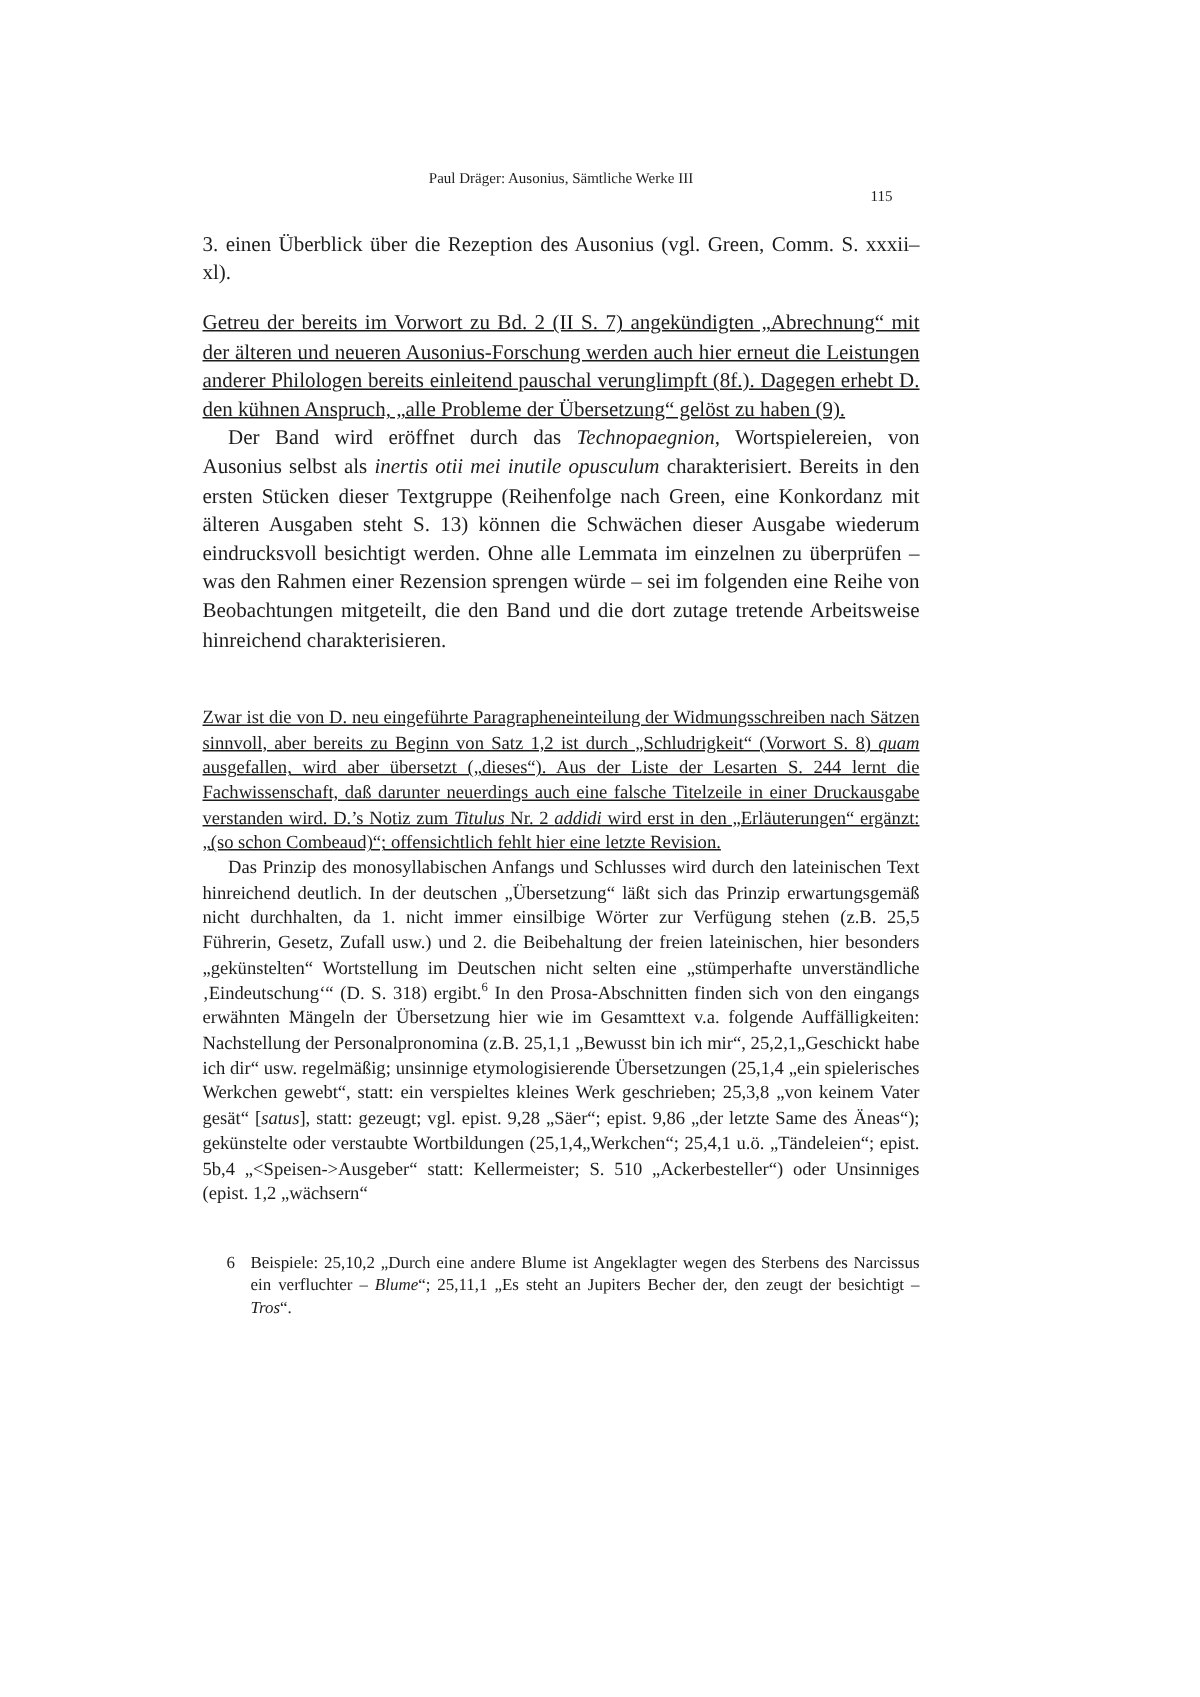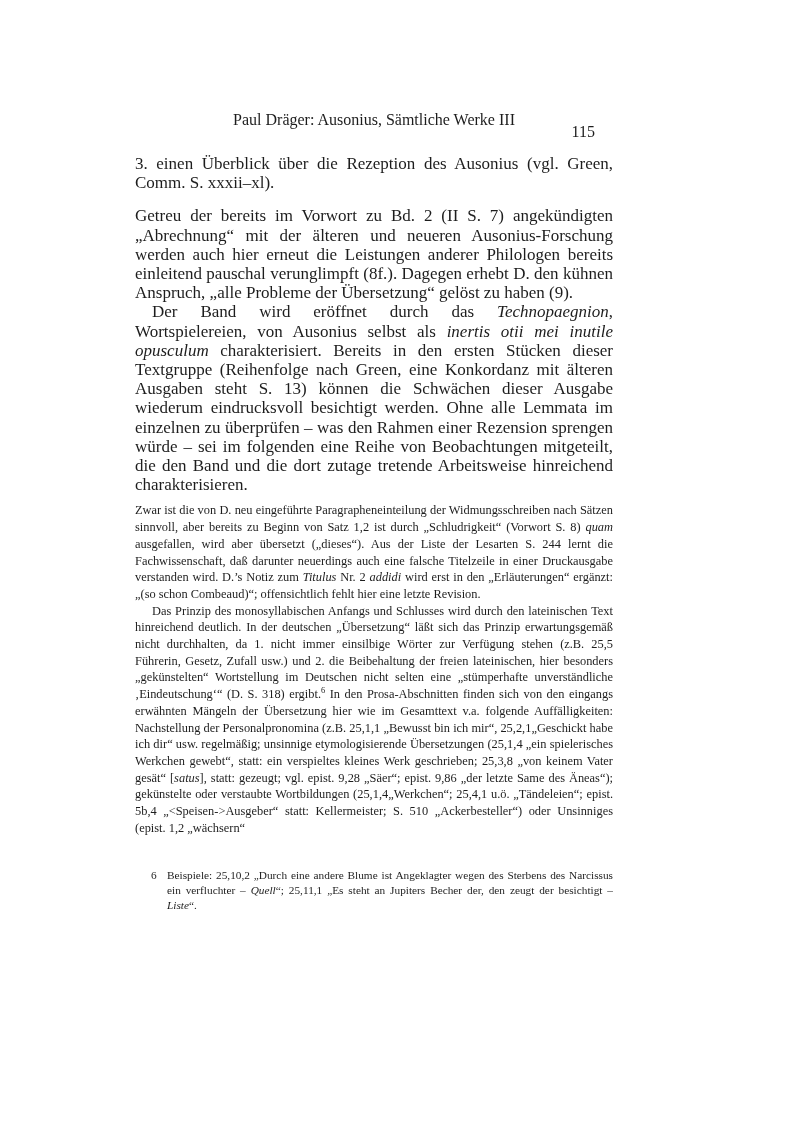--- a/index.html
+++ b/index.html
@@ -16,42 +16,42 @@
     height: 1131px;
     box-sizing: border-box;
     padding: 112px 0 0 135px;
     overflow: hidden;
     background: #ffffff;
   }
   .content-col { width: 478px; }
   .running-header {
     position: relative;
     width: 478px;
-    font-size: 16px;
+    font-size: 10px;
     line-height: 15px;
     text-align: center;
     margin-bottom: 27px;
   }
   .page-number {
     position: absolute;
     right: 18px;
     top: 12px;
   }
   .para {
     margin: 0;
-    font-size: 17px;
+    font-size: 14px;
     line-height: 19.2px;
     text-align: justify;
     hyphens: auto;
     -webkit-hyphens: auto;
   }
-  .para.gap { margin-top: 14px; }
+  .para.gap { margin-top: 14px; text-decoration: underline; }
   .para.indent { text-indent: 17px; }
   .para.small { font-size: 12.4px; line-height: 16.7px; }
-  .para.small.gap { margin-top: 8px; }
+  .para.small.gap { margin-top: 33px; }
   .para i, .fn-text i { font-style: italic; }
   sup { font-size: 68%; line-height: 0; vertical-align: super; }
   .footnote {
     display: flex;
     width: 462px;
     margin-left: 16px;
     margin-top: 31px;
     font-size: 11.3px;
     line-height: 15.2px;
   }
@@ -72,17 +72,17 @@
     <div class="body-text">
         <p class="para"><span>3. einen Überblick über die Rezeption des Ausonius (vgl. Green, Comm. S. xxxii–xl).</span></p>
         <p class="para gap"><span>Getreu der bereits im Vorwort zu Bd. 2 (II S. 7) angekündigten „Abrechnung“ mit der älteren und neueren Ausonius-Forschung werden auch hier erneut die Leistungen anderer Philologen bereits einleitend pauschal verunglimpft (8f.). Dagegen erhebt D. den kühnen Anspruch, „alle Probleme der Übersetzung“ gelöst zu haben (9).</span></p>
         <p class="para indent"><span>Der Band wird eröffnet durch das </span><i>Technopaegnion</i><span>, Wortspielereien, von Ausonius selbst als </span><i>inertis otii mei inutile opusculum</i><span> charakterisiert. Bereits in den ersten Stücken dieser Textgruppe (Reihenfolge nach Green, eine Konkordanz mit älteren Ausgaben steht S. 13) können die Schwächen dieser Ausgabe wiederum eindrucksvoll besichtigt werden. Ohne alle Lemmata im einzelnen zu überprüfen – was den Rahmen einer Rezension sprengen würde – sei im folgenden eine Reihe von Beobachtungen mitgeteilt, die den Band und die dort zutage tretende Arbeitsweise hinreichend charakterisieren.</span></p>
         <p class="para small gap"><span>Zwar ist die von D. neu eingeführte Paragrapheneinteilung der Widmungsschreiben nach Sätzen sinnvoll, aber bereits zu Beginn von Satz 1,2 ist durch „Schludrigkeit“ (Vorwort S. 8) </span><i>quam</i><span> ausgefallen, wird aber übersetzt („dieses“). Aus der Liste der Lesarten S. 244 lernt die Fachwissenschaft, daß darunter neuerdings auch eine falsche Titelzeile in einer Druckausgabe verstanden wird. D.’s Notiz zum </span><i>Titulus</i><span> Nr. 2 </span><i>addidi</i><span> wird erst in den „Erläuterungen“ ergänzt: „(so schon Combeaud)“; offensichtlich fehlt hier eine letzte Revision.</span></p>
         <p class="para small indent"><span>Das Prinzip des monosyllabischen Anfangs und Schlusses wird durch den lateinischen Text hinreichend deutlich. In der deutschen „Übersetzung“ läßt sich das Prinzip erwartungsgemäß nicht durchhalten, da 1. nicht immer einsilbige Wörter zur Verfügung stehen (z.B. 25,5 Führerin, Gesetz, Zufall usw.) und 2. die Beibehaltung der freien lateinischen, hier besonders „gekünstelten“ Wortstellung im Deutschen nicht selten eine „stümperhafte unverständliche ‚Eindeutschung‘“ (D. S. 318) ergibt.</span><sup>6</sup><span> In den Prosa-Abschnitten finden sich von den eingangs erwähnten Mängeln der Übersetzung hier wie im Gesamttext v.a. folgende Auffälligkeiten: Nachstellung der Personalpronomina (z.B. 25,1,1 „Bewusst bin ich mir“, 25,2,1„Geschickt habe ich dir“ usw. regelmäßig; unsinnige etymologisierende Übersetzungen (25,1,4 „ein spielerisches Werkchen gewebt“, statt: ein verspieltes kleines Werk geschrieben; 25,3,8 „von keinem Vater gesät“ [</span><i>satus</i><span>], statt: gezeugt; vgl. epist. 9,28 „Säer“; epist. 9,86 „der letzte Same des Äneas“); gekünstelte oder verstaubte Wortbildungen (25,1,4„Werkchen“; 25,4,1 u.ö. „Tändeleien“; epist. 5b,4 „&lt;Speisen-&gt;Ausgeber“ statt: Kellermeister; S. 510 „Ackerbesteller“) oder Unsinniges (epist. 1,2 „wächsern“</span></p>
       </div>
 
     <div class="footnote">
       <span class="fn-label">6</span>
-      <span class="fn-text"><span>Beispiele: 25,10,2 „Durch eine andere Blume ist Angeklagter wegen des Sterbens des Narcissus ein verfluchter – </span><i>Quell</i><span>“; 25,11,1 „Es steht an Jupiters Becher der, den zeugt der besichtigt – </span><i>Liste</i><span>“.</span></span>
+      <span class="fn-text"><span>Beispiele: 25,10,2 „Durch eine andere Blume ist Angeklagter wegen des Sterbens des Narcissus ein verfluchter – </span><i>Blume</i><span>“; 25,11,1 „Es steht an Jupiters Becher der, den zeugt der besichtigt – </span><i>Tros</i><span>“.</span></span>
     </div>
 
   </div>
 </div>
 
 </body></html>

